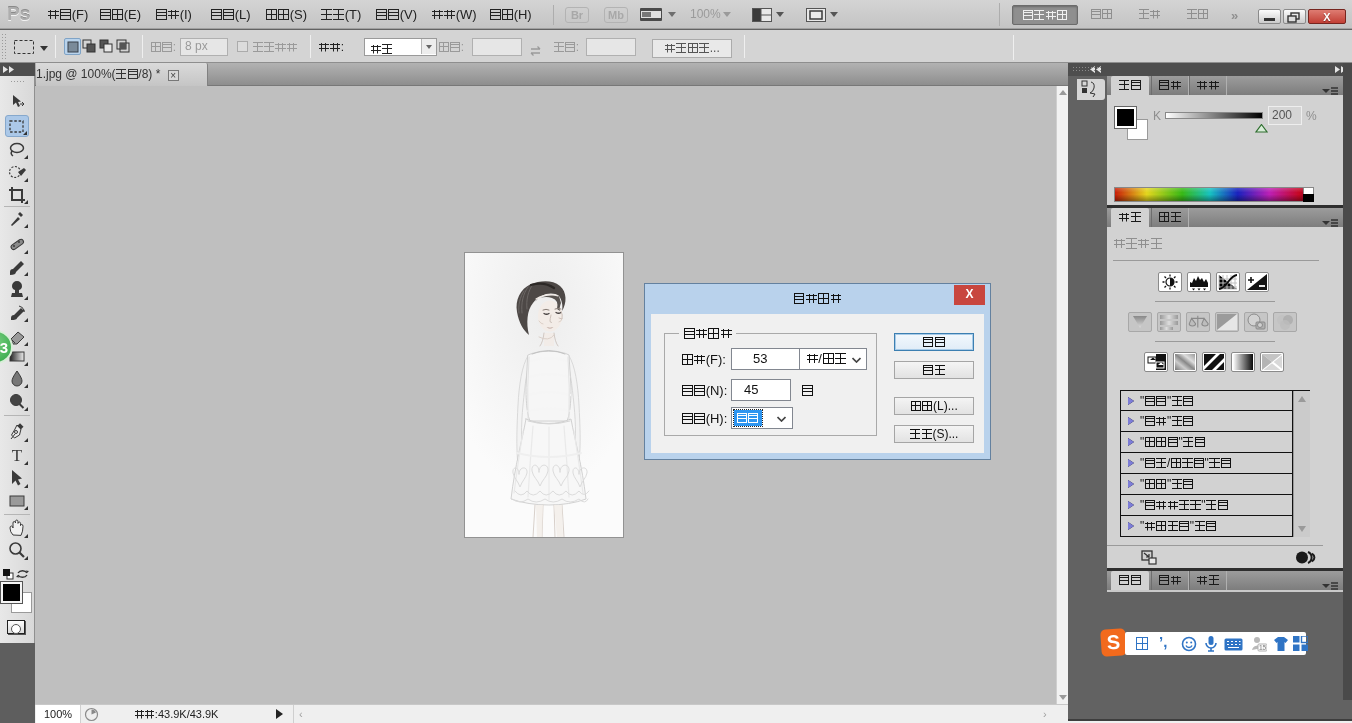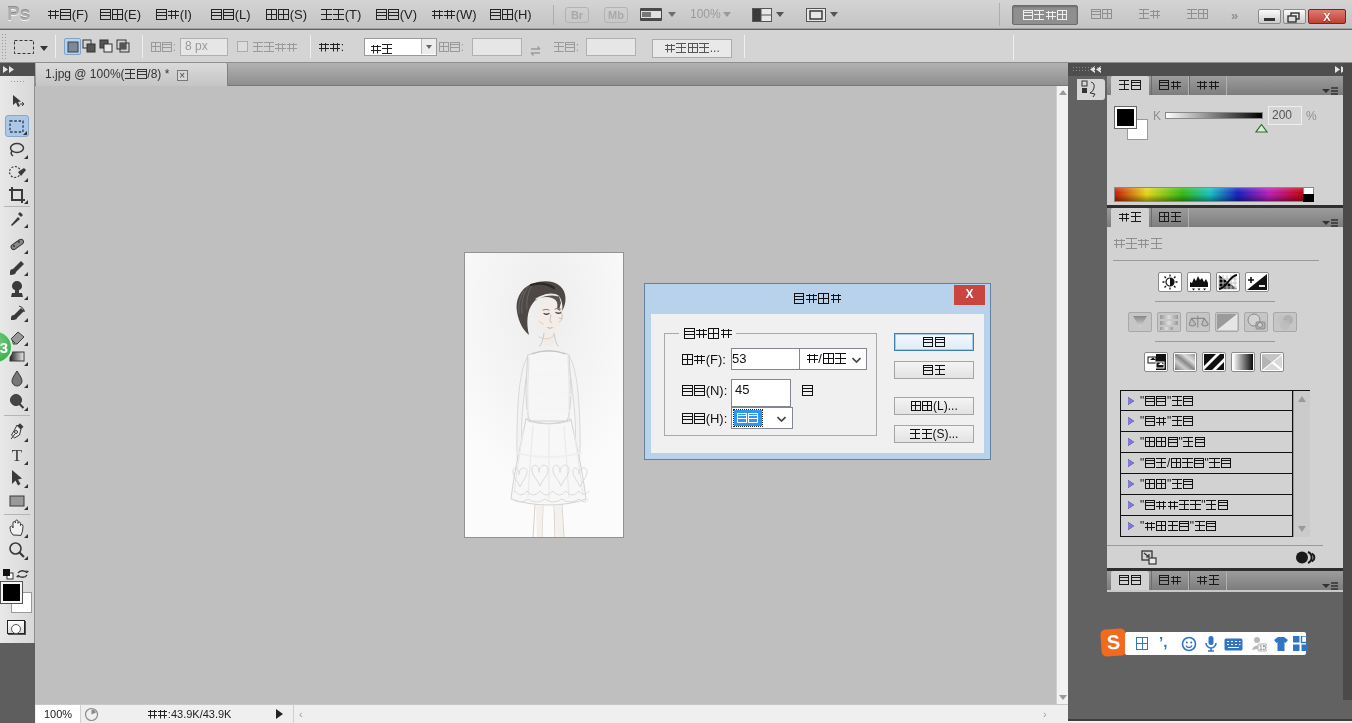--- a/index.html
+++ b/index.html
@@ -20,21 +20,21 @@
 
 #tbhead{left:0;top:63px;width:35px;height:13px;background:#4e4e4e}
 #toolbar{left:0;top:76px;width:35px;height:567px;background:linear-gradient(90deg,#e8e8e8,#d8d8d8);border-right:1px solid #8f8f8f}
 #tbbelow{left:0;top:643px;width:35px;height:80px;background:#5e5e5e}
 .tool{position:absolute;left:5px;width:24px;height:22px;display:flex;align-items:center;justify-content:center}
 .tsel{background:#abc8e8;border:1px solid #86a8cc;border-radius:3px}
 .tsep{position:absolute;left:4px;width:26px;height:1px;background:#b5b5b5}
 .flyout{position:absolute;right:1px;bottom:1px;width:0;height:0;border-left:4px solid transparent;border-bottom:4px solid #333}
 
 #tabbar{left:35px;top:63px;width:1033px;height:23px;background:linear-gradient(#b2b2b2,#8e8e8e);border-bottom:1px solid #787878}
-#doctab{position:absolute;left:1px;top:0;width:192px;height:23px;background:linear-gradient(#dadada,#c5c5c5);border-right:1px solid #818181;border-top-right-radius:2px;font-size:12px;color:#333;line-height:23px;padding-left:9px}
+#doctab{position:absolute;left:1px;top:0;width:172px;height:23px;background:linear-gradient(#dadada,#c5c5c5);border-right:1px solid #818181;border-top-right-radius:2px;font-size:12px;color:#333;line-height:23px;}
 #canvas{left:35px;top:86px;width:1021px;height:618px;background:#bfbfbf}
 #vscroll{left:1056px;top:86px;width:12px;height:618px;background:#f2f2f2;border-left:1px solid #cfcfcf}
 #statusbar{left:35px;top:704px;width:1037px;height:19px;background:#efefef;border-top:1px solid #c8c8c8;font-size:11px;color:#222}
 
 #dock{left:1068px;top:63px;width:284px;height:660px;background:#626262}
 #dockstrip{left:1068px;top:63px;width:284px;height:13px;background:#4e4e4e}
 #rightedge{left:1343px;top:63px;width:9px;height:637px;background:#4a4a4a}
 .ptabbar{position:absolute;height:19px;background:linear-gradient(#9c9c9c,#7d7d7d)}
 .ptab{position:absolute;top:0;height:19px;font-size:12px;color:#1a1a1a;text-align:center;line-height:19px;padding:0 6px}
 .ptab.on{background:#d2d2d2;border-radius:2px 2px 0 0}
@@ -344,21 +344,21 @@
       <div class="abs" style="left:2px;top:4px;width:0;height:0;border-left:4px solid transparent;border-right:4px solid transparent;border-bottom:5px solid #9a9a9a"></div>
       <div class="abs" style="left:2px;bottom:4px;width:0;height:0;border-left:4px solid transparent;border-right:4px solid transparent;border-top:5px solid #9a9a9a"></div>
     </div>
     <div id="statusbar" class="abs">
       <div class="abs" style="left:1px;top:0;width:44px;height:18px;background:#fff;text-align:center;line-height:18px">100%</div>
       <div class="abs" style="left:45px;top:0;width:1px;height:18px;background:#cfcfcf"></div>
       <div class="abs" style="left:49px;top:2px"><svg width="15" height="15" viewBox="0 0 15 15" style="">
           <circle cx="7.5" cy="7.5" r="6" fill="none" stroke="#8a8a8a" stroke-width="1.2"></circle>
           <path d="M7.5 7.5 L7.5 2.5 A5 5 0 0 1 12 5.5 Z" fill="#8a8a8a"></path>
         </svg></div>
-      <div class="abs" style="left:112px;top:0;line-height:18px"><i class="c c4"></i><i class="c c4"></i>:43.9K/43.9K</div>
+      <div class="abs" style="left:99px;top:0;line-height:18px"><i class="c c4"></i><i class="c c4"></i>:43.9K/43.9K</div>
       <div class="abs" style="left:241px;top:4px;width:0;height:0;border-top:5px solid transparent;border-bottom:5px solid transparent;border-left:7px solid #222"></div>
       <div class="abs" style="left:258px;top:0;width:1px;height:18px;background:#cfcfcf"></div>
       <div class="abs" style="left:264px;top:3px;color:#a0a0a0;font-size:11px">‹</div>
       <div class="abs" style="left:1008px;top:3px;color:#a0a0a0;font-size:11px">›</div>
     </div>
     <div id="dock" class="abs"></div>
     <div id="dockstrip" class="abs">
       <svg width="12" height="7" style="position:absolute;left:22px;top:3px">
         <path d="M5 0 L0 3.5 L5 7 Z M11 0 L6 3.5 L11 7 Z" fill="#e5e5e5"></path>
       </svg>
@@ -549,26 +549,26 @@
           <rect x="8.5" y="8.5" width="6.5" height="6.5" fill="#2f74c5"></rect>
         </svg></div>
     </div>
     <div id="dlg" class="abs">
       <div id="dlgtitle"><i class="c c3"></i><i class="c c4"></i><i class="c c2"></i><i class="c c4"></i></div>
       <div id="dlgx">X</div>
       <div id="dlgbody">
         <div class="abs" style="left:13px;top:19px;width:213px;height:103px;border:1px solid #a9a9a9"></div>
         <div class="abs grptxt" style="left:28px;top:12px;background:#f0f0f0;padding:0 4px"><i class="c c3"></i><i class="c c4"></i><i class="c c2"></i><i class="c c4"></i></div>
         <div class="abs grptxt" style="left:30px;top:38px"><i class="c c2"></i><i class="c c4"></i>(F):</div>
-        <div class="fld" style="left:80px;top:34px;width:80px;height:22px;line-height:20px;padding-left:0">53</div>
+        <div class="fld" style="left:80px;top:34px;width:80px;height:22px;line-height:20px;padding-left:21px">53</div>
         <div class="fld" style="left:148px;top:34px;width:68px;height:22px;line-height:20px;padding-left:6px"><i class="c c4"></i>/<i class="c c2"></i><i class="c c1"></i><svg width="9" height="6" viewBox="0 0 9 6" style="position:absolute;right:5px;top:8px">
             <path d="M0.5 1 l4 4 4 -4" stroke="#444" stroke-width="1.7" fill="none"></path>
           </svg></div>
         <div class="abs grptxt" style="left:30px;top:69px"><i class="c c3"></i><i class="c c3"></i>(N):</div>
-        <div class="fld" style="left:80px;top:65px;width:60px;height:28px;line-height:20px;padding-left:3px">45</div>
+        <div class="fld" style="left:80px;top:65px;width:60px;height:22px;line-height:20px;padding-left:12px">45</div>
         <div class="abs grptxt" style="left:150px;top:69px"><i class="c c3"></i></div>
         <div class="abs grptxt" style="left:30px;top:97px"><i class="c c3"></i><i class="c c3"></i>(H):</div>
         <div class="fld" style="left:80px;top:93px;width:62px;height:22px">
           <div class="abs" style="left:2px;top:2px;width:28px;height:16px;background:#2e95f0;outline:1px dotted #222;color:#fff;font-size:12px;line-height:16px;padding-left:2px;white-space:nowrap;overflow:hidden"><i class="c c3"></i><i class="c c3"></i></div>
           <svg width="9" height="6" viewBox="0 0 9 6" style="position:absolute;right:6px;top:8px">
             <path d="M0.5 1 l4 4 4 -4" stroke="#444" stroke-width="1.7" fill="none"></path>
           </svg>
         </div>
         <div class="dbtn" style="top:19px;border:1px solid #3c7fb1;background:linear-gradient(#f2f8fd,#e0ecf7);box-shadow:0 0 0 1px #a8cbe8 inset"><i class="c c3"></i><i class="c c3"></i></div>
         <div class="dbtn" style="top:47px"><i class="c c3"></i><i class="c c1"></i></div>

